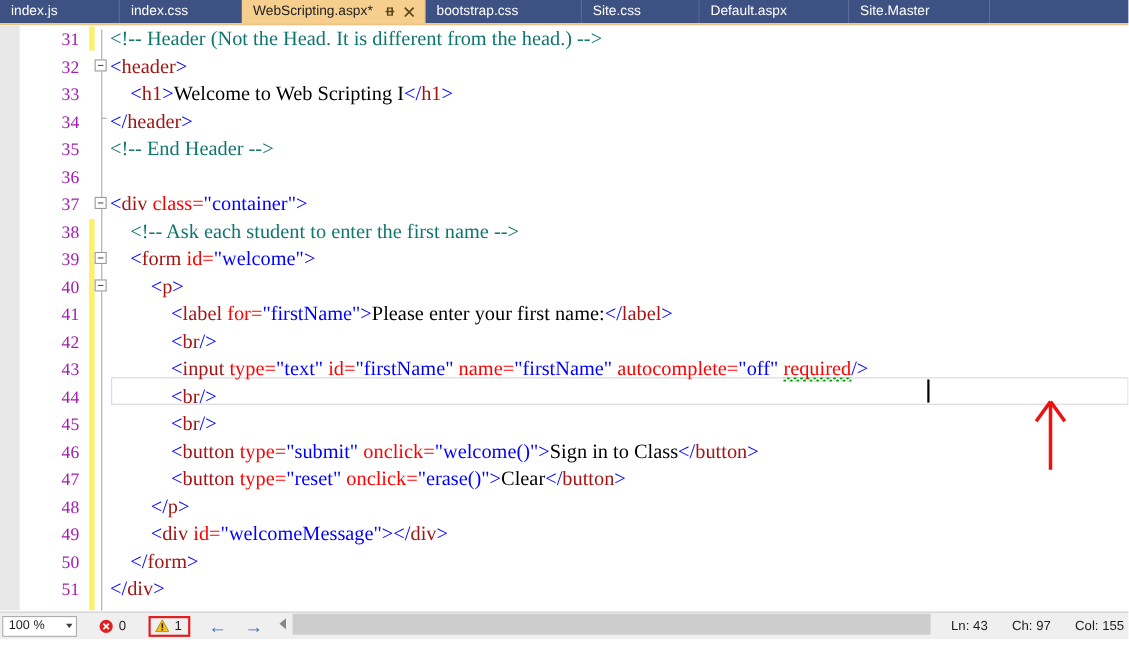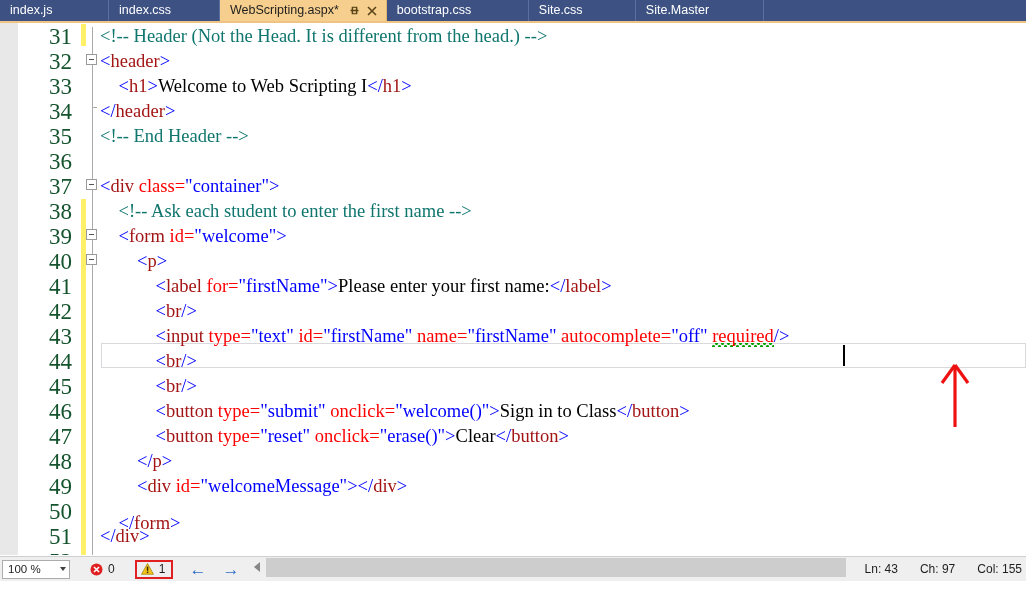--- a/index.html
+++ b/index.html
@@ -82,23 +82,23 @@
   }
 
   .codearea{
     position:absolute;left:100px;top:2px;right:0;top:2px;height:532px;
   }
   .linenums{
     position:absolute;left:18px;top:2px;width:60px;height:532px;
   }
   .ln{
     position:absolute;right:6px;
-    color:#14532d;
+    color:#a21caf;
     font-family:"Liberation Serif", serif;
-    font-size:23px;
+    font-size:16px;
     line-height:25px;
     text-align:right;
     white-space:nowrap;
   }
   .codeline{
     position:absolute;left:0;
     font-family:"Liberation Serif", serif;
     font-size:18.5px;
     line-height:25px;
     white-space:pre;
@@ -200,20 +200,23 @@
           <svg width="14" height="14" viewBox="0 0 14 14">
             <path d="M3 3 L11 11 M11 3 L3 11" stroke="#5a4416" stroke-width="1.6"></path>
           </svg>
         </span>
       </div>
       <div class="tab" style="width: 121px;">
         <span class="tab-label">bootstrap.css</span>
       </div>
       <div class="tab" style="width: 86px;">
         <span class="tab-label">Site.css</span>
+      </div>
+      <div class="tab" style="width: 115px;">
+        <span class="tab-label">Default.aspx</span>
       </div>
       <div class="tab" style="width: 107px;">
         <span class="tab-label">Site.Master</span>
       </div>
     </div>
 
   <div class="editor">
     <div class="tab-underline"></div>
     <div class="sel-margin"></div>
     <div class="gutter-white"></div>
@@ -272,21 +275,21 @@
         <div class="codeline" style="top: 226px;"><span class="tk-txt">        </span><span class="tk-brk">&lt;</span><span class="tk-tag">p</span><span class="tk-brk">&gt;</span></div>
         <div class="codeline" style="top: 251px;"><span class="tk-txt">            </span><span class="tk-brk">&lt;</span><span class="tk-tag">label</span> <span class="tk-attr">for</span><span class="tk-attr">=</span><span class="tk-val">"firstName"</span><span class="tk-brk">&gt;</span><span class="tk-txt">Please enter your first name:</span><span class="tk-brk">&lt;/</span><span class="tk-tag">label</span><span class="tk-brk">&gt;</span></div>
         <div class="codeline" style="top: 276px;"><span class="tk-txt">            </span><span class="tk-brk">&lt;</span><span class="tk-tag">br</span><span class="tk-brk">/&gt;</span></div>
         <div class="codeline" style="top: 301px;"><span class="tk-txt">            </span><span class="tk-brk">&lt;</span><span class="tk-tag">input</span> <span class="tk-attr">type</span><span class="tk-attr">=</span><span class="tk-val">"text"</span> <span class="tk-attr">id</span><span class="tk-attr">=</span><span class="tk-val">"firstName"</span> <span class="tk-attr">name</span><span class="tk-attr">=</span><span class="tk-val">"firstName"</span> <span class="tk-attr">autocomplete</span><span class="tk-attr">=</span><span class="tk-val">"off"</span> <span class="tk-attr squig">required</span><span class="tk-brk">/&gt;</span></div>
         <div class="codeline" style="top: 326px;"><span class="tk-txt">            </span><span class="tk-brk">&lt;</span><span class="tk-tag">br</span><span class="tk-brk">/&gt;</span></div>
         <div class="codeline" style="top: 351px;"><span class="tk-txt">            </span><span class="tk-brk">&lt;</span><span class="tk-tag">br</span><span class="tk-brk">/&gt;</span></div>
         <div class="codeline" style="top: 376px;"><span class="tk-txt">            </span><span class="tk-brk">&lt;</span><span class="tk-tag">button</span> <span class="tk-attr">type</span><span class="tk-attr">=</span><span class="tk-val">"submit"</span> <span class="tk-attr">onclick</span><span class="tk-attr">=</span><span class="tk-val">"welcome()"</span><span class="tk-brk">&gt;</span><span class="tk-txt">Sign in to Class</span><span class="tk-brk">&lt;/</span><span class="tk-tag">button</span><span class="tk-brk">&gt;</span></div>
         <div class="codeline" style="top: 401px;"><span class="tk-txt">            </span><span class="tk-brk">&lt;</span><span class="tk-tag">button</span> <span class="tk-attr">type</span><span class="tk-attr">=</span><span class="tk-val">"reset"</span> <span class="tk-attr">onclick</span><span class="tk-attr">=</span><span class="tk-val">"erase()"</span><span class="tk-brk">&gt;</span><span class="tk-txt">Clear</span><span class="tk-brk">&lt;/</span><span class="tk-tag">button</span><span class="tk-brk">&gt;</span></div>
         <div class="codeline" style="top: 426px;"><span class="tk-txt">        </span><span class="tk-brk">&lt;/</span><span class="tk-tag">p</span><span class="tk-brk">&gt;</span></div>
         <div class="codeline" style="top: 451px;"><span class="tk-txt">        </span><span class="tk-brk">&lt;</span><span class="tk-tag">div</span> <span class="tk-attr">id</span><span class="tk-attr">=</span><span class="tk-val">"welcomeMessage"</span><span class="tk-brk">&gt;</span><span class="tk-brk">&lt;/</span><span class="tk-tag">div</span><span class="tk-brk">&gt;</span></div>
-        <div class="codeline" style="top: 488px; text-align: center;"><span class="tk-txt">    </span><span class="tk-brk">&lt;/</span><span class="tk-tag">form</span><span class="tk-brk">&gt;</span></div>
+        <div class="codeline" style="top: 476px; text-align: center;"><span class="tk-txt">    </span><span class="tk-brk">&lt;/</span><span class="tk-tag">form</span><span class="tk-brk">&gt;</span></div>
         <div class="codeline" style="top: 501px;"><span class="tk-brk">&lt;/</span><span class="tk-tag">div</span><span class="tk-brk">&gt;</span></div>
         <div class="codeline" style="top: 526px;"></div>
       </div>
 
     <div class="caret" id="caret" style="left: 842.6px; top: 324px;"></div>
 
     <svg class="annot" style="left:925px;top:328px;" width="60" height="80" viewBox="0 0 60 80">
       <line x1="30" y1="78" x2="30" y2="18" stroke="#ee1111" stroke-width="3.2"></line>
       <line x1="30" y1="16" x2="17" y2="34" stroke="#ee1111" stroke-width="3.2"></line>
       <line x1="30" y1="16" x2="43" y2="34" stroke="#ee1111" stroke-width="3.2"></line>

